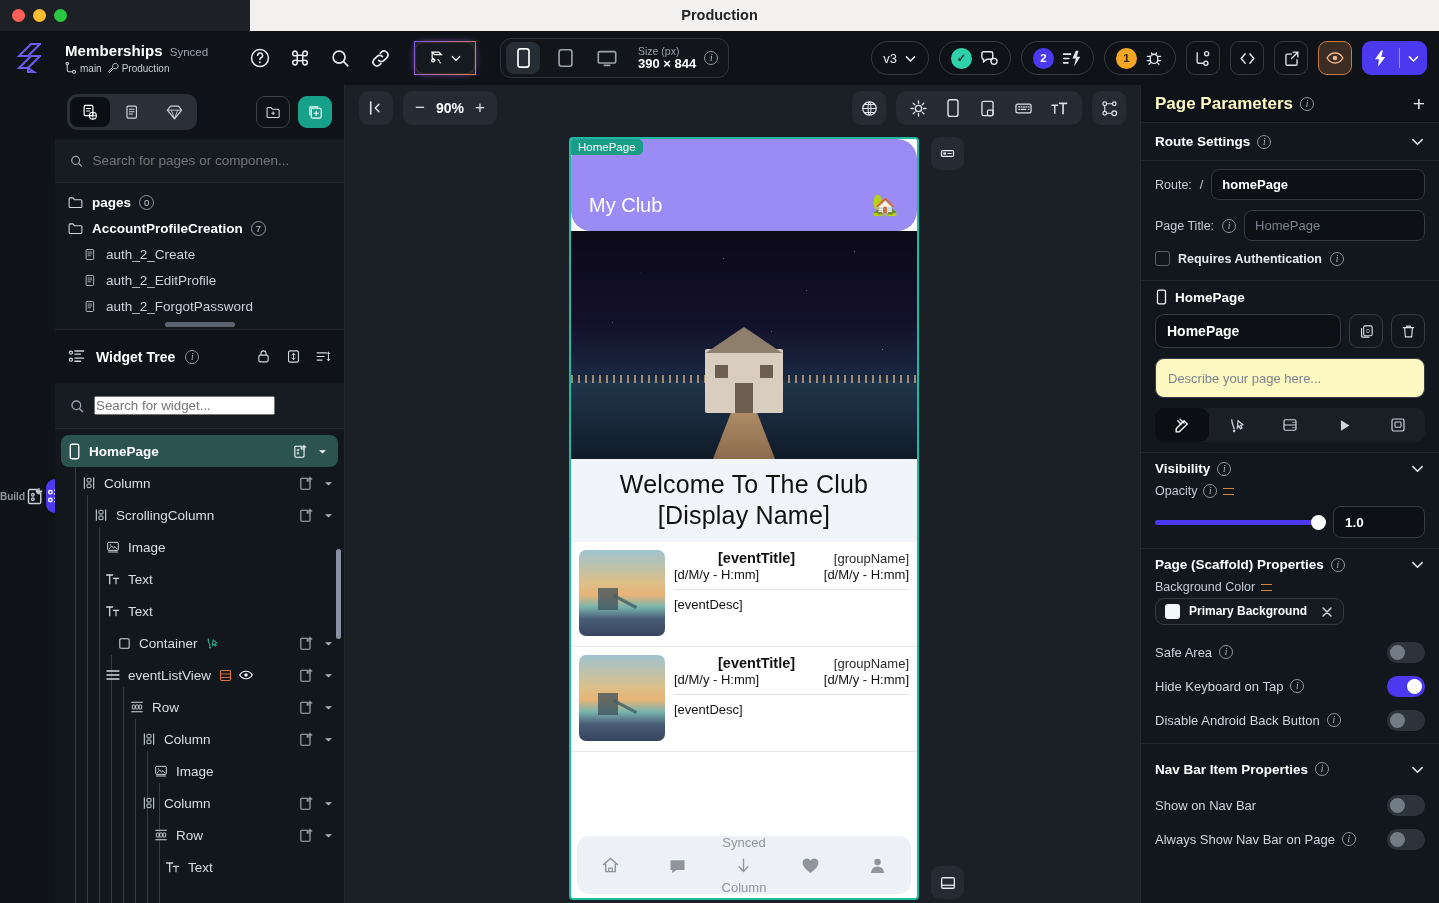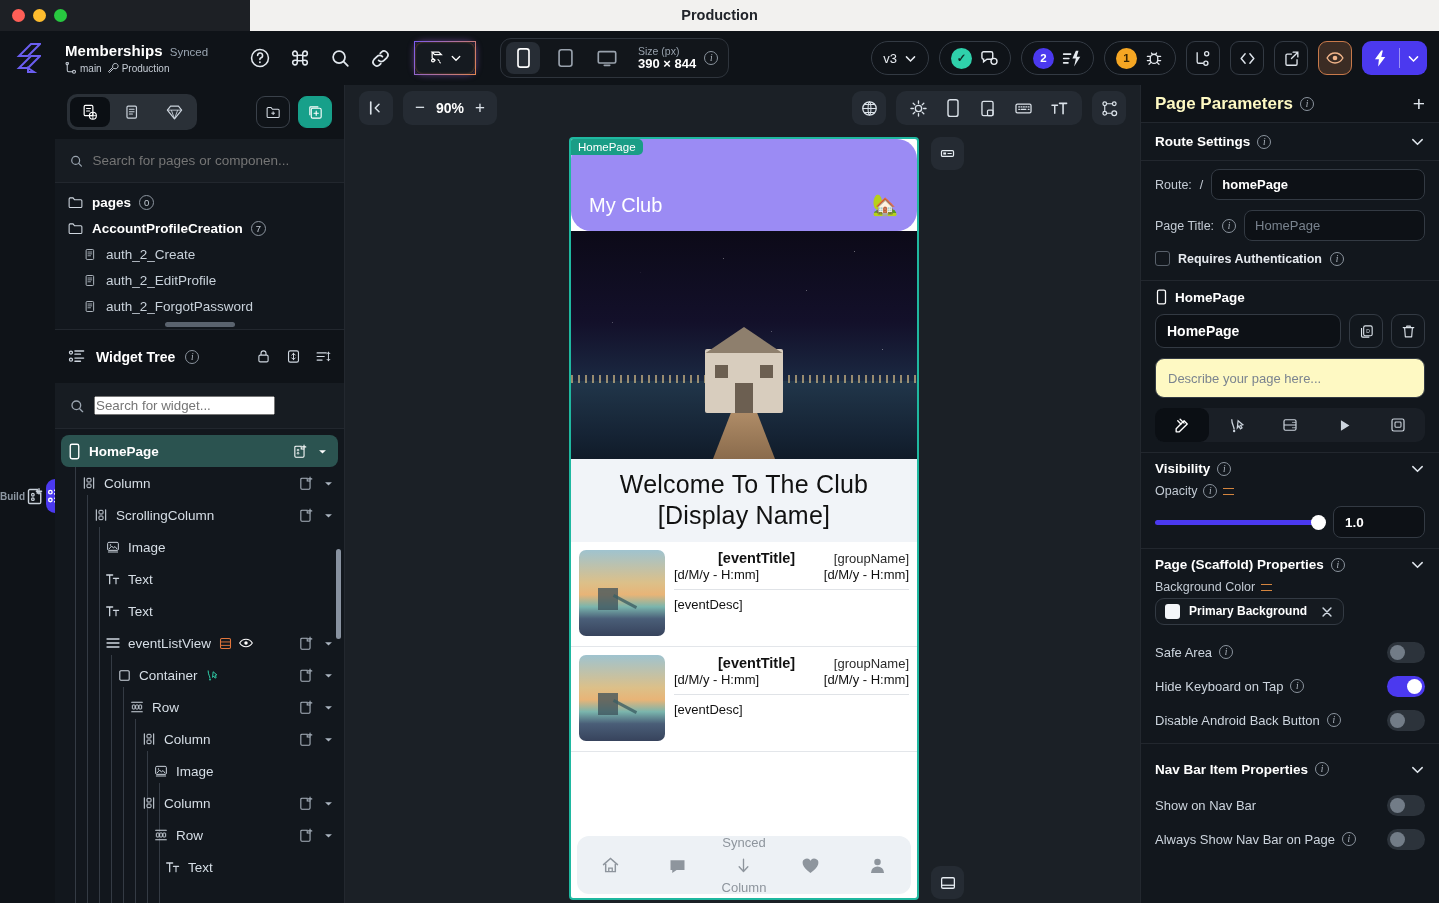--- a/index.html
+++ b/index.html
@@ -817,69 +817,69 @@
       <div class="wrow" style="padding-left:50px;">
         <span>
             <svg width="16" height="16" viewBox="0 0 24 24">
               <path d="M2.5 6h9M7 6v13" stroke="#cfd7e0" stroke-width="1.9" stroke-linecap="round"></path>
               <path d="M12.5 11h8M16.5 11v8" stroke="#cfd7e0" stroke-width="1.7" stroke-linecap="round"></path>
             </svg>
           </span>
         <span class="lbl">Text</span>
       </div>
 
-      <div class="wrow" style="padding-left:50px;">
-        <span>
-            <svg width="16" height="16" viewBox="0 0 24 24">
-              <path d="M3 6h18M3 12h18M3 18h18" stroke="#cfd7e0" stroke-width="1.9" stroke-linecap="round"></path>
-            </svg>
-          </span>
-        <span class="lbl">eventListView</span>
-        <span style="margin-left:7px; display:flex; gap:5px; align-items:center;">
-          <span>
-              <svg width="15" height="15" viewBox="0 0 24 24">
-                <rect x="4" y="4" width="16" height="16" rx="2" fill="none" stroke="#e2763c" stroke-width="1.7"></rect>
-                <path d="M4 9.5h16M4 15h16" stroke="#e2763c" stroke-width="1.5"></path>
-              </svg>
-            </span>
-          <span>
-              <svg width="16" height="16" viewBox="0 0 24 24">
-                <path d="M2.5 12S6 6.5 12 6.5 21.5 12 21.5 12 18 17.5 12 17.5 2.5 12 2.5 12z" fill="none" stroke="#fff" stroke-width="1.6"></path>
-                <circle cx="12" cy="12" r="2.6" fill="#fff"></circle>
-              </svg>
-            </span>
-        </span>
-        <span class="tail">
-          <span>
-              <svg width="17" height="17" viewBox="0 0 24 24">
-                <path d="M4 6a1.5 1.5 0 0 1 1.5-1.5H13v4h4v10A1.5 1.5 0 0 1 15.5 20h-10A1.5 1.5 0 0 1 4 18.5z" fill="none" stroke="#aab4bf" stroke-width="1.5"></path>
-                <path d="M17 3v5M14.5 5.5h5" stroke="#aab4bf" stroke-width="1.5" stroke-linecap="round"></path>
-              </svg>
-            </span>
-          <span>
-              <svg width="11" height="11" viewBox="0 0 16 16">
-                <path d="M3 6l5 5 5-5" fill="#aab4bf"></path>
-              </svg>
-            </span>
-        </span>
-      </div>
-
       <div class="wrow" style="padding-left:62px;">
         <span>
             <svg width="15" height="15" viewBox="0 0 24 24">
               <rect x="4.5" y="4.5" width="15" height="15" rx="1.6" fill="none" stroke="#cfd7e0" stroke-width="1.7"></rect>
             </svg>
           </span>
         <span class="lbl">Container</span>
         <span style="margin-left:7px; display:flex;">
           <svg width="15" height="15" viewBox="0 0 24 24">
               <path d="M5 4c0 7 3 9 3 13" fill="none" stroke="#2fd1ab" stroke-width="1.6"></path>
               <path d="M13 6l6 5-3 .7 2 3.3-2 1.2-1.9-3.3-2 2.2z" fill="none" stroke="#2fd1ab" stroke-width="1.5"></path>
               <circle cx="8" cy="18.5" r="1.4" fill="#2fd1ab"></circle>
             </svg>
+        </span>
+        <span class="tail">
+          <span>
+              <svg width="17" height="17" viewBox="0 0 24 24">
+                <path d="M4 6a1.5 1.5 0 0 1 1.5-1.5H13v4h4v10A1.5 1.5 0 0 1 15.5 20h-10A1.5 1.5 0 0 1 4 18.5z" fill="none" stroke="#aab4bf" stroke-width="1.5"></path>
+                <path d="M17 3v5M14.5 5.5h5" stroke="#aab4bf" stroke-width="1.5" stroke-linecap="round"></path>
+              </svg>
+            </span>
+          <span>
+              <svg width="11" height="11" viewBox="0 0 16 16">
+                <path d="M3 6l5 5 5-5" fill="#aab4bf"></path>
+              </svg>
+            </span>
+        </span>
+      </div>
+
+      <div class="wrow" style="padding-left:50px;">
+        <span>
+            <svg width="16" height="16" viewBox="0 0 24 24">
+              <path d="M3 6h18M3 12h18M3 18h18" stroke="#cfd7e0" stroke-width="1.9" stroke-linecap="round"></path>
+            </svg>
+          </span>
+        <span class="lbl">eventListView</span>
+        <span style="margin-left:7px; display:flex; gap:5px; align-items:center;">
+          <span>
+              <svg width="15" height="15" viewBox="0 0 24 24">
+                <rect x="4" y="4" width="16" height="16" rx="2" fill="none" stroke="#e2763c" stroke-width="1.7"></rect>
+                <path d="M4 9.5h16M4 15h16" stroke="#e2763c" stroke-width="1.5"></path>
+              </svg>
+            </span>
+          <span>
+              <svg width="16" height="16" viewBox="0 0 24 24">
+                <path d="M2.5 12S6 6.5 12 6.5 21.5 12 21.5 12 18 17.5 12 17.5 2.5 12 2.5 12z" fill="none" stroke="#fff" stroke-width="1.6"></path>
+                <circle cx="12" cy="12" r="2.6" fill="#fff"></circle>
+              </svg>
+            </span>
         </span>
         <span class="tail">
           <span>
               <svg width="17" height="17" viewBox="0 0 24 24">
                 <path d="M4 6a1.5 1.5 0 0 1 1.5-1.5H13v4h4v10A1.5 1.5 0 0 1 15.5 20h-10A1.5 1.5 0 0 1 4 18.5z" fill="none" stroke="#aab4bf" stroke-width="1.5"></path>
                 <path d="M17 3v5M14.5 5.5h5" stroke="#aab4bf" stroke-width="1.5" stroke-linecap="round"></path>
               </svg>
             </span>
           <span>
               <svg width="11" height="11" viewBox="0 0 16 16">

